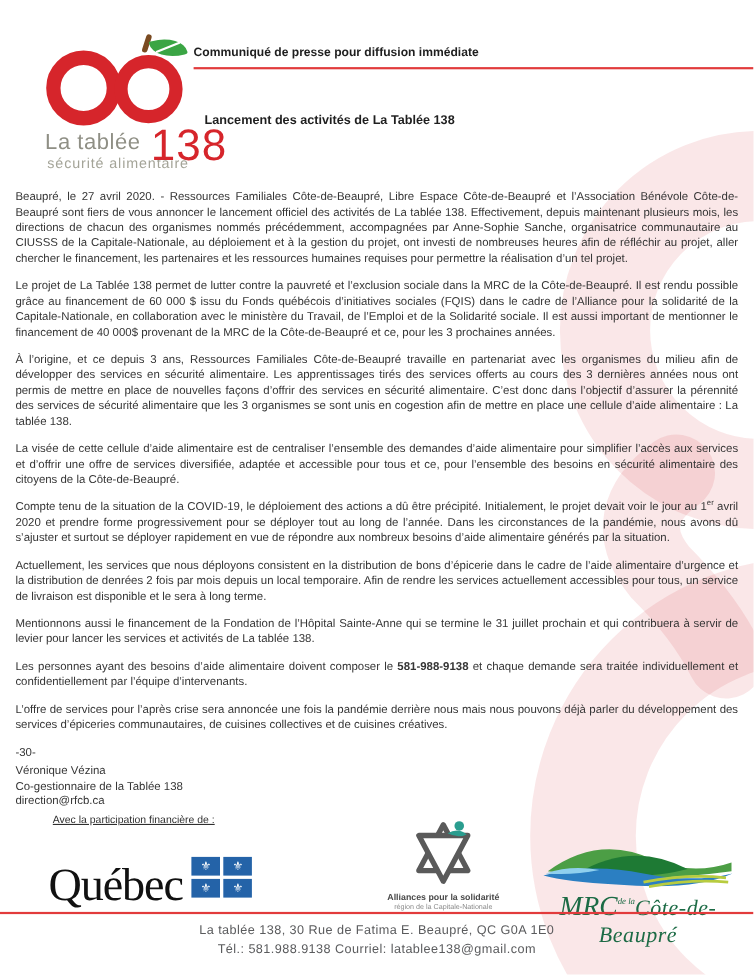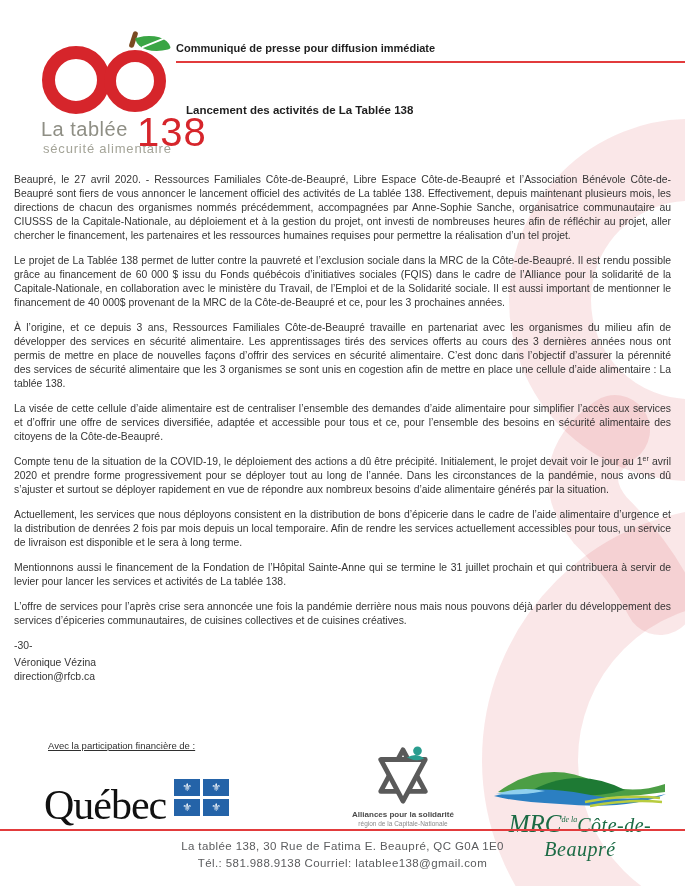--- a/index.html
+++ b/index.html
@@ -73,26 +73,28 @@
   <div class="doc-title">Lancement des activités de La Tablée 138</div>
 
   <div class="body-copy">
     <p><span>Beaupré, le 27 avril 2020. - Ressources Familiales Côte-de-Beaupré, Libre Espace Côte-de-Beaupré et l’Association Bénévole Côte-de-Beaupré sont fiers de vous annoncer le lancement officiel des activités de La tablée 138. Effectivement, depuis maintenant plusieurs mois, les directions de chacun des organismes nommés précédemment, accompagnées par Anne-Sophie Sanche, organisatrice communautaire au CIUSSS de la Capitale-Nationale, au déploiement et à la gestion du projet, ont investi de nombreuses heures afin de réfléchir au projet, aller chercher le financement, les partenaires et les ressources humaines requises pour permettre la réalisation d’un tel projet.</span></p>
     <p><span>Le projet de La Tablée 138 permet de lutter contre la pauvreté et l’exclusion sociale dans la MRC de la Côte-de-Beaupré. Il est rendu possible grâce au financement de 60 000 $ issu du Fonds québécois d’initiatives sociales (FQIS) dans le cadre de l’Alliance pour la solidarité de la Capitale-Nationale, en collaboration avec le ministère du Travail, de l’Emploi et de la Solidarité sociale. Il est aussi important de mentionner le financement de 40 000$ provenant de la MRC de la Côte-de-Beaupré et ce, pour les 3 prochaines années.</span></p>
     <p><span>À l’origine, et ce depuis 3 ans, Ressources Familiales Côte-de-Beaupré travaille en partenariat avec les organismes du milieu afin de développer des services en sécurité alimentaire. Les apprentissages tirés des services offerts au cours des 3 dernières années nous ont permis de mettre en place de nouvelles façons d’offrir des services en sécurité alimentaire. C’est donc dans l’objectif d’assurer la pérennité des services de sécurité alimentaire que les 3 organismes se sont unis en cogestion afin de mettre en place une cellule d’aide alimentaire : La tablée 138.</span></p>
     <p><span>La visée de cette cellule d’aide alimentaire est de centraliser l’ensemble des demandes d’aide alimentaire pour simplifier l’accès aux services et d’offrir une offre de services diversifiée, adaptée et accessible pour tous et ce, pour l’ensemble des besoins en sécurité alimentaire des citoyens de la Côte-de-Beaupré.</span></p>
     <p><span>Compte tenu de la situation de la COVID-19, le déploiement des actions a dû être précipité. Initialement, le projet devait voir le jour au 1</span><sup>er</sup><span> avril 2020 et prendre forme progressivement pour se déployer tout au long de l’année. Dans les circonstances de la pandémie, nous avons dû s’ajuster et surtout se déployer rapidement en vue de répondre aux nombreux besoins d’aide alimentaire générés par la situation.</span></p>
     <p><span>Actuellement, les services que nous déployons consistent en la distribution de bons d’épicerie dans le cadre de l’aide alimentaire d’urgence et la distribution de denrées 2 fois par mois depuis un local temporaire. Afin de rendre les services actuellement accessibles pour tous, un service de livraison est disponible et le sera à long terme.</span></p>
     <p><span>Mentionnons aussi le financement de la Fondation de l’Hôpital Sainte-Anne qui se termine le 31 juillet prochain et qui contribuera à servir de levier pour lancer les services et activités de La tablée 138.</span></p>
+    <p><span>Les personnes ayant des besoins d’aide alimentaire doivent composer le </span><b>581-988-9138</b><span> et chaque demande sera traitée individuellement et confidentiellement par l’équipe d’intervenants.</span></p>
     <p><span>L’offre de services pour l’après crise sera annoncée une fois la pandémie derrière nous mais nous pouvons déjà parler du développement des services d’épiceries communautaires, de cuisines collectives et de cuisines créatives.</span></p>
 
     <p class="end-mark">-30-</p>
 
     <div class="signature">
       <div>Véronique Vézina</div>
+      <div>Co-gestionnaire de la Tablée 138</div>
       <div>direction@rfcb.ca</div>
     </div>
   </div>
 
   <div class="funders-label">Avec la participation financière de :</div>
 
   <div class="quebec">
     <span class="quebec-word">Québec</span>
     <span class="flags">
       <span class="flag-cell">⚜</span>

